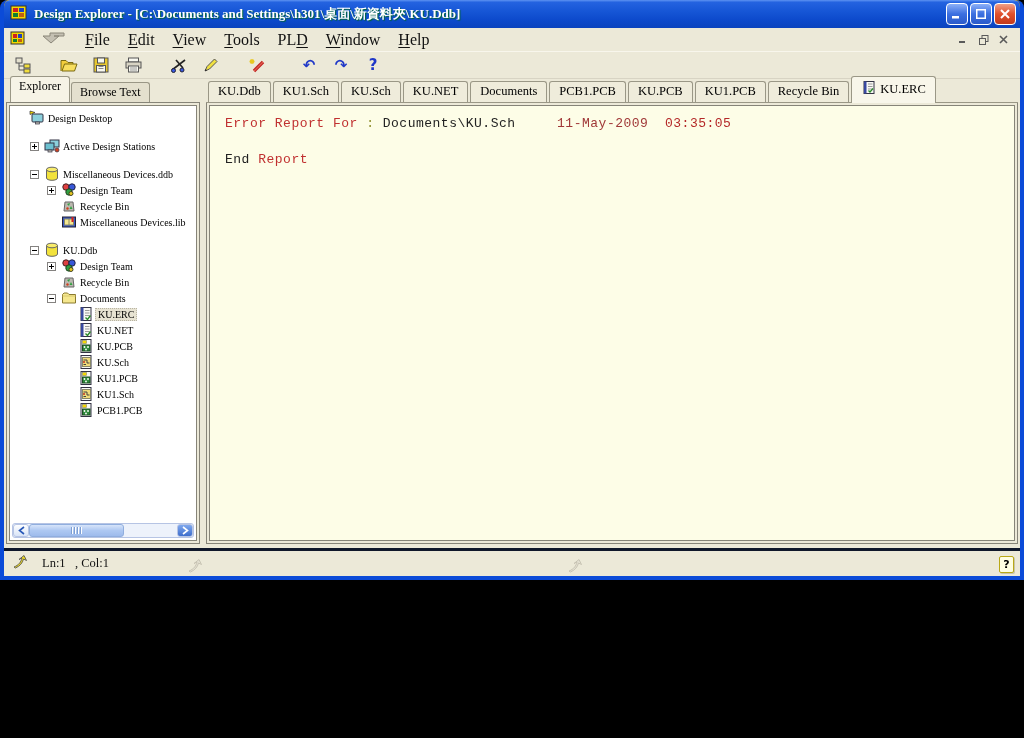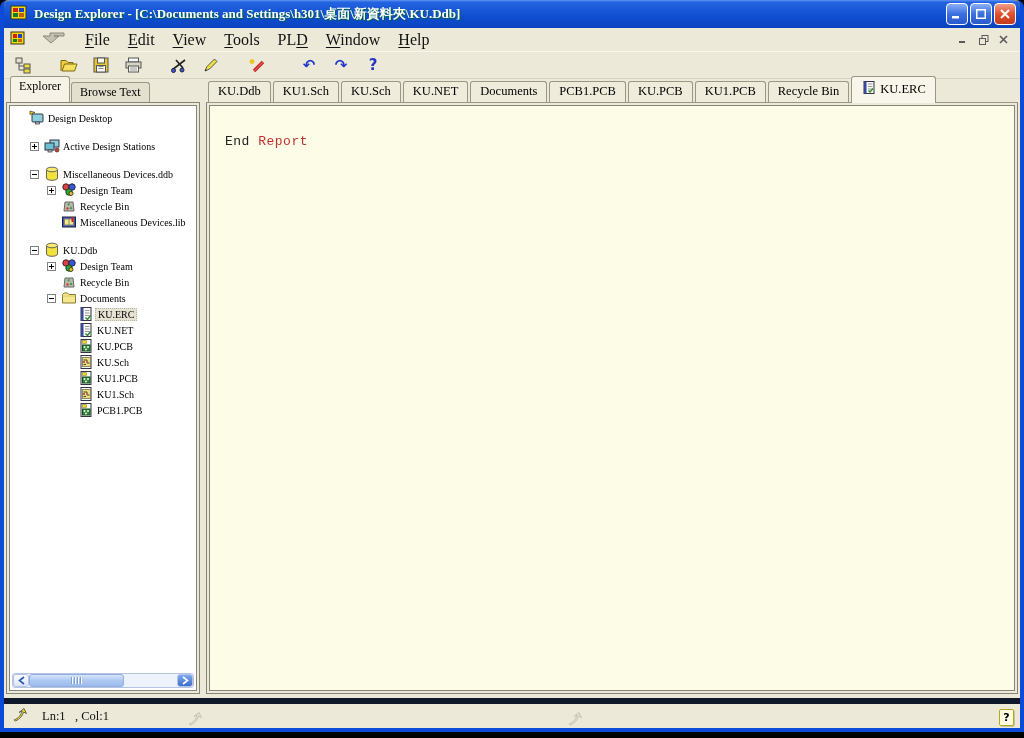--- a/index.html
+++ b/index.html
@@ -1,19 +1,19 @@
 <!DOCTYPE html>
 <html><head>
 <meta charset="utf-8">
 <style>
   * { margin:0; padding:0; box-sizing:border-box; }
   html,body { width:1024px; height:738px; overflow:hidden; }
   body { font-family:"Liberation Serif", serif; font-size:12px; background:#000; }
 
-  .win { width:1024px; height:732px; display:flex; flex-direction:column;
+  .win { width:1024px; height:580px; display:flex; flex-direction:column;
          background:#eab308; border-left:4px solid #0B4BD8; border-right:4px solid #0B4BD8;
          border-bottom:4px solid #0B4BD8; border-radius:8px 8px 0 0; overflow:hidden; }
 
   
   .titlebar { height:28px; flex:0 0 28px; display:flex; align-items:center; padding:0 4px 0 6px;
     background:linear-gradient(180deg,#5E93F2 0%,#2463E0 8%,#1656D6 40%,#0D4ACC 70%,#0A43BE 100%);
     border-radius:6px 6px 0 0; }
   .title-text { color:#fff; font-weight:bold; font-size:13px; margin-left:6px; flex:1;
     text-shadow:1px 1px 1px #063; white-space:nowrap; overflow:hidden; }
   .winbtns { display:flex; gap:2px; }
@@ -79,21 +79,21 @@
     padding:2px 9px 3px; font-size:12.5px; margin-right:2px; display:flex; align-items:center; gap:4px;
     white-space:nowrap; }
   .dtab.active { background:#F8F6EA; padding-top:3px; padding-bottom:4px; margin-bottom:-1px; z-index:3; }
   .docwrap { flex:1; border:1px solid #868478; border-top:none; background:#ECE9D8; padding:2px; min-height:0; }
   .doccontent { height:100%; border:1px solid #868478; background:#FDFDE7; overflow:hidden;
     font-family:"Liberation Mono","DejaVu Sans Mono",monospace; font-size:13px; letter-spacing:0.5px;
     padding:9px 0 0 15px; }
   .rline { white-space:pre; line-height:18px; min-height:18px; }
 
   
-  .statusbar { height:28px; flex:0 0 28px; background:#ECE9D8; border-top:6px solid #0f172a;
+  .statusbar { height:28px; flex:0 0 28px; background:#ECE9D8; border-top:3px solid #0f172a;
     position:relative; display:flex; align-items:center; padding:12px 8px; font-size:12.5px; color:#111; }
   .pos-text { margin-left:8px; white-space:pre; }
   .faded-arrow { position:absolute; top:7px; }
   .helpbox { position:absolute; right:6px; top:5px; width:15px; height:17px; border:1px solid #B9A818;
     background:#FFFEE2; display:flex; align-items:center; justify-content:center;
     font-family:"DejaVu Sans",sans-serif; font-weight:bold; font-size:11px; color:#000;
     border-radius:2px; box-shadow:1px 1px 0 #C8C4A8; }
 </style>
 </head>
 <body>
@@ -524,20 +524,21 @@
                 <rect x="3" y="1.5" width="10" height="12" fill="#F8F8F4" stroke="#334"></rect>
                 <rect x="3" y="1.5" width="2.5" height="12" fill="#3848A0"></rect>
                 <path d="M7 4 H11.5 M7 6.5 H11.5 M7 9 H11.5" stroke="#999"></path>
                 <path d="M7.5 10.5 L9 12 L12 8.5" stroke="#2A8A2A" fill="none" stroke-width="1.3"></path>
               </svg></span>
           <span>KU.ERC</span>
         </span>
       </div>
       <div class="docwrap">
         <div class="doccontent">
+          <div class="rline"><span style="color: rgb(192, 48, 48);">Error Report For</span><span style="color: rgb(143, 143, 48);"> : </span><span style="color: rgb(34, 34, 34);">Documents\KU.Sch</span><span style="color: rgb(160, 56, 56);">     11-May-2009</span><span style="color: rgb(180, 40, 40);">  03:35:05</span></div>
           <div class="rline"></div>
           <div class="rline"><span style="color: rgb(34, 34, 34);">End</span><span style="color: rgb(192, 48, 48);"> Report</span></div>
         </div>
       </div>
     </div>
   </div>
 
   <div class="statusbar">
     <span>
       <svg width="22" height="15">

